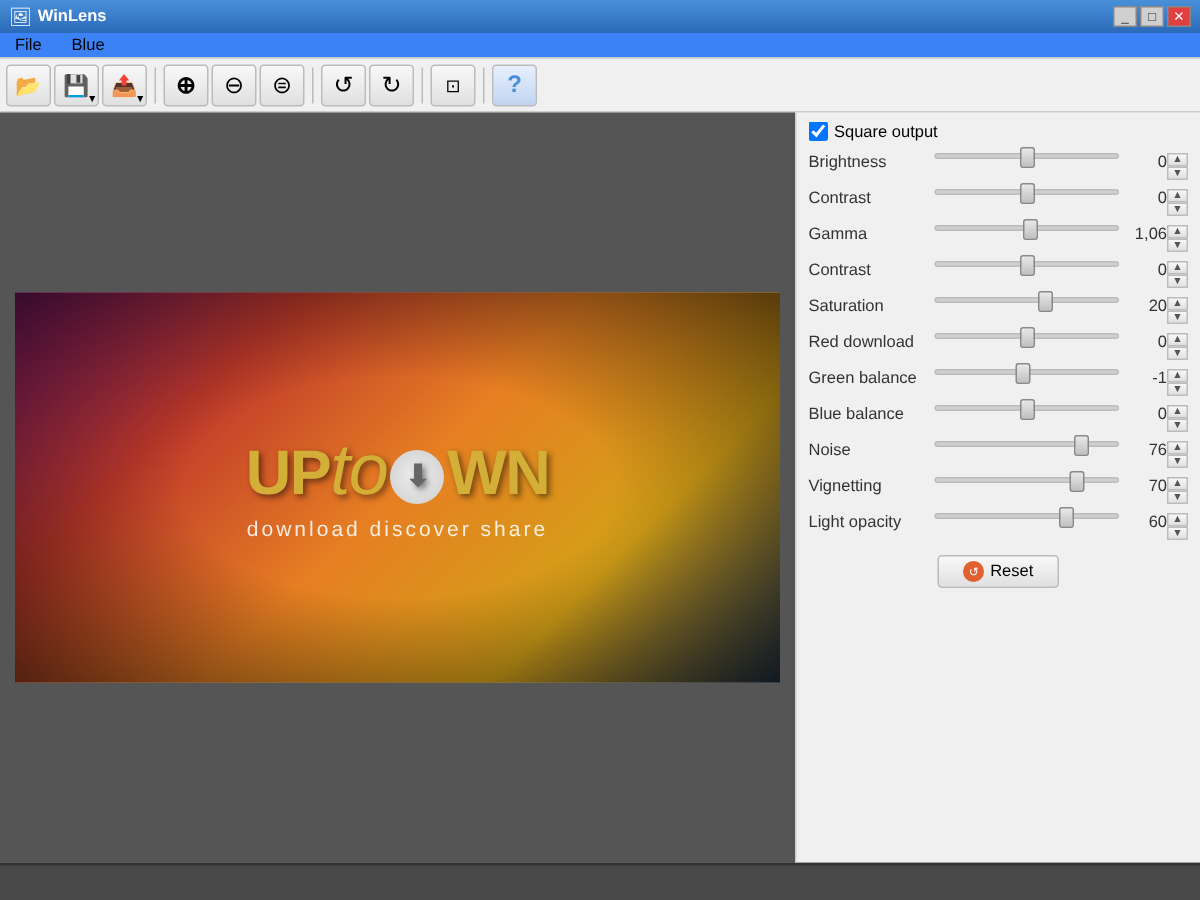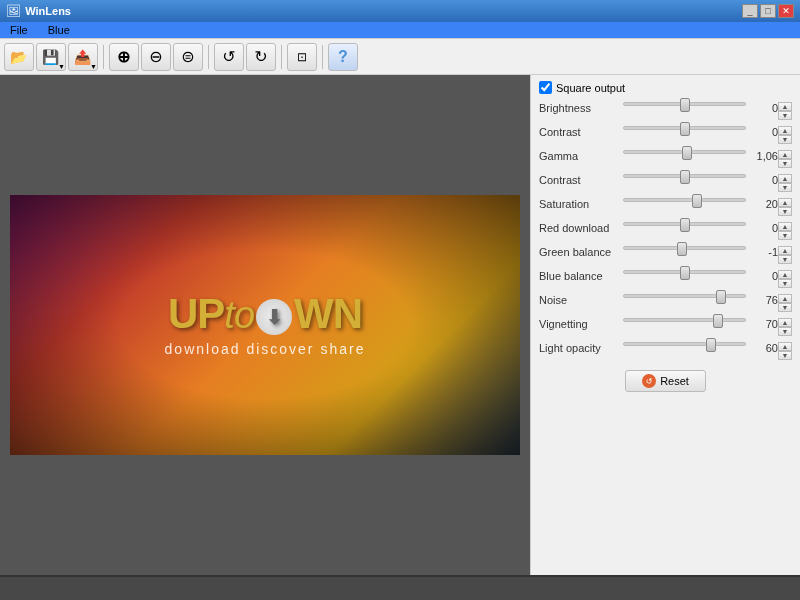--- a/index.html
+++ b/index.html
@@ -103,21 +103,21 @@
       text-align: center;
     }
     .canvas-logo-top {
       font-size: 42px;
       font-weight: 900;
       color: #d4af37;
       text-shadow: 2px 2px 4px rgba(0,0,0,0.5);
       line-height: 1;
       letter-spacing: -1px;
     }
-    .canvas-logo-top .italic { font-style: italic; font-weight: 400; font-size: 38px; }
+    .canvas-logo-top .italic { font-style: italic; font-weight: 400; font-size: 48px; }
     .canvas-logo-arrow {
       width: 36px; height: 36px;
       background: radial-gradient(circle, #f0f0f0, #ccc);
       border-radius: 50%;
       display: inline-flex; align-items: center; justify-content: center;
       font-size: 20px;
       color: #666;
       margin: 0 2px;
       vertical-align: middle;
     }

